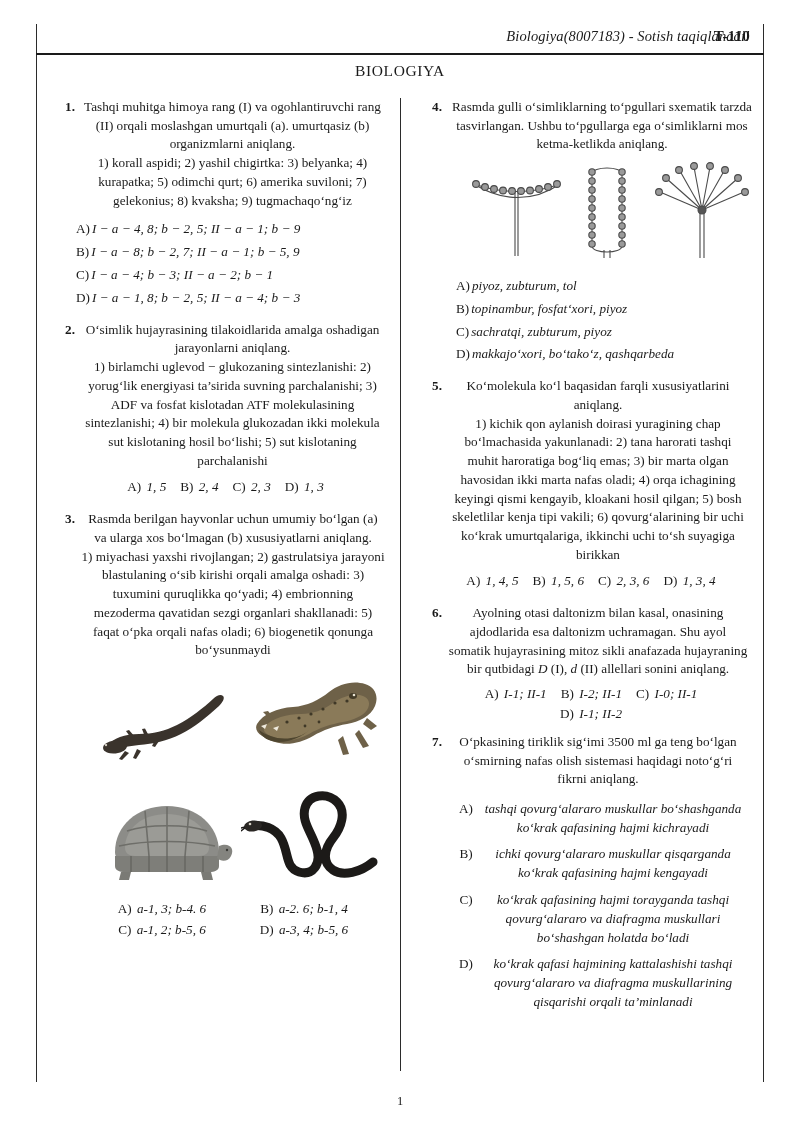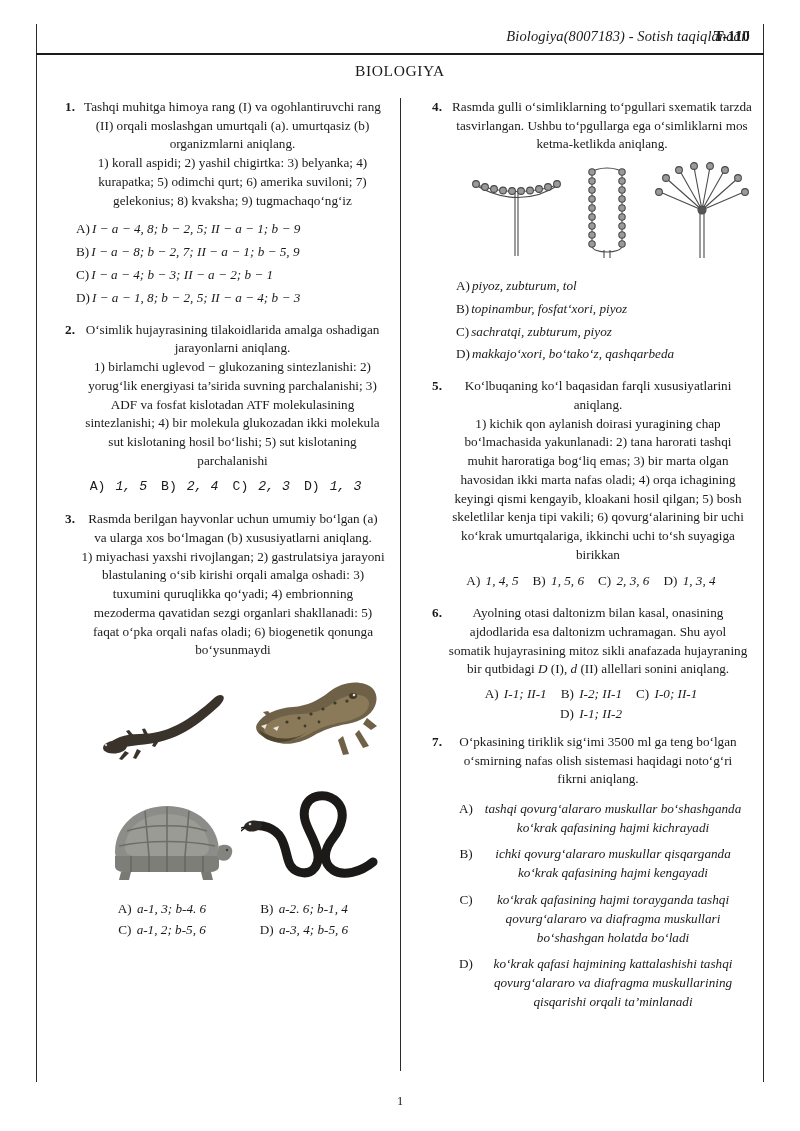--- a/index.html
+++ b/index.html
@@ -256,21 +256,21 @@
           <span class="opt-letter">D)</span>
           <span class="opt-text">I  − a − 1, 8; b − 2, 5; II  − a − 4; b − 3</span>
         </div>
       </div>
 
       <div class="q" style="margin-top:13px;">
         <div class="q-num">2.</div>
         <div class="q-body">
           <div class="q-stem">O‘simlik hujayrasining tilakoidlarida amalga oshadigan jarayonlarni aniqlang.</div>
           <div class="q-list">1) birlamchi uglevod − glukozaning sintezlanishi: 2) yorug‘lik energiyasi ta’sirida suvning parchalanishi; 3) ADF va fosfat kislotadan ATF molekulasining sintezlanishi; 4) bir molekula glukozadan ikki molekula sut kislotaning hosil bo‘lishi; 5) sut kislotaning parchalanishi</div>
-          <div class="opts-inline" style="padding-left:0;font-family:Liberation Mono, monospace;">
+          <div class="opts-inline" style="padding-left:0;">
             <span class="opt-cell"><span class="opt-letter">A)</span> <span class="opt-text">1, 5</span></span><span class="opt-cell"><span class="opt-letter">B)</span> <span class="opt-text">2, 4</span></span><span class="opt-cell"><span class="opt-letter">C)</span> <span class="opt-text">2, 3</span></span><span class="opt-cell"><span class="opt-letter">D)</span> <span class="opt-text">1, 3</span></span>
           </div>
         </div>
       </div>
 
       <div class="q" style="margin-top:13px;">
         <div class="q-num">3.</div>
         <div class="q-body">
           <div class="q-stem">Rasmda berilgan hayvonlar uchun umumiy bo‘lgan (a) va ularga xos bo‘lmagan (b) xususiyatlarni aniqlang.</div>
           <div class="q-list">1) miyachasi yaxshi rivojlangan; 2) gastrulatsiya jarayoni blastulaning o‘sib kirishi orqali amalga oshadi: 3) tuxumini quruqlikka qo‘yadi; 4) embrionning mezoderma qavatidan sezgi organlari shakllanadi: 5) faqat o‘pka orqali nafas oladi; 6) biogenetik qonunga bo‘ysunmaydi</div>
@@ -466,21 +466,21 @@
               <span class="opt-letter">D)</span>
               <span class="opt-text">makkajo‘xori, bo‘tako‘z, qashqarbeda</span>
             </div>
           </div>
         </div>
       </div>
 
       <div class="q" style="margin-top:10px;">
         <div class="q-num">5.</div>
         <div class="q-body">
-          <div class="q-stem">Ko‘lbuqaning ko‘l baqasidan farqli xususiyatlarini aniqlang.</div>
+          <div class="q-stem">Ko‘molekula ko‘l baqasidan farqli xususiyatlarini aniqlang.</div>
           <div class="q-list">1) kichik qon aylanish doirasi yuragining chap bo‘lmachasida yakunlanadi: 2) tana harorati tashqi muhit haroratiga bog‘liq emas; 3) bir marta olgan havosidan ikki marta nafas oladi; 4) orqa ichagining keyingi qismi kengayib, kloakani hosil qilgan; 5) bosh skeletlilar kenja tipi vakili; 6) qovurg‘alarining bir uchi ko‘krak umurtqalariga, ikkinchi uchi to‘sh suyagiga birikkan</div>
           <div class="opts-inline" style="padding-left:0;">
             <span class="opt-cell"><span class="opt-letter">A)</span> <span class="opt-text">1, 4, 5</span></span><span class="opt-cell"><span class="opt-letter">B)</span> <span class="opt-text">1, 5, 6</span></span><span class="opt-cell"><span class="opt-letter">C)</span> <span class="opt-text">2, 3, 6</span></span><span class="opt-cell"><span class="opt-letter">D)</span> <span class="opt-text">1, 3, 4</span></span>
           </div>
         </div>
       </div>
 
       <div class="q" style="margin-top:13px;">
         <div class="q-num">6.</div>
         <div class="q-body">

